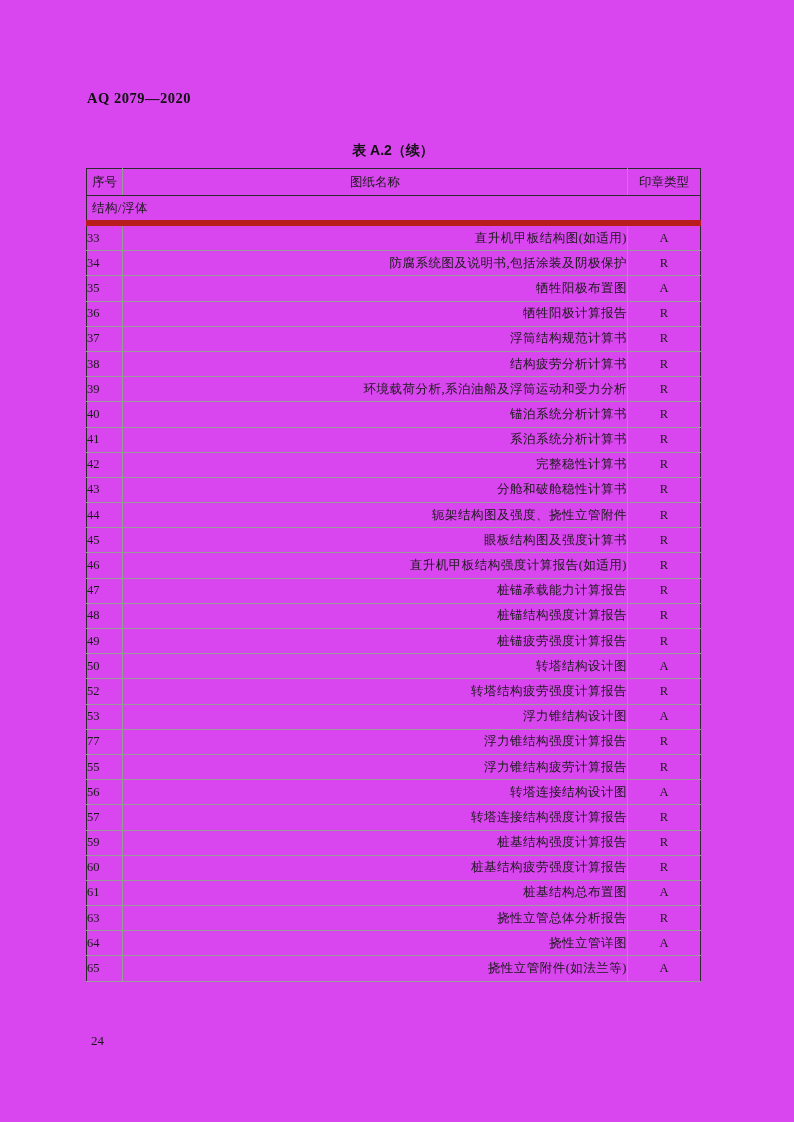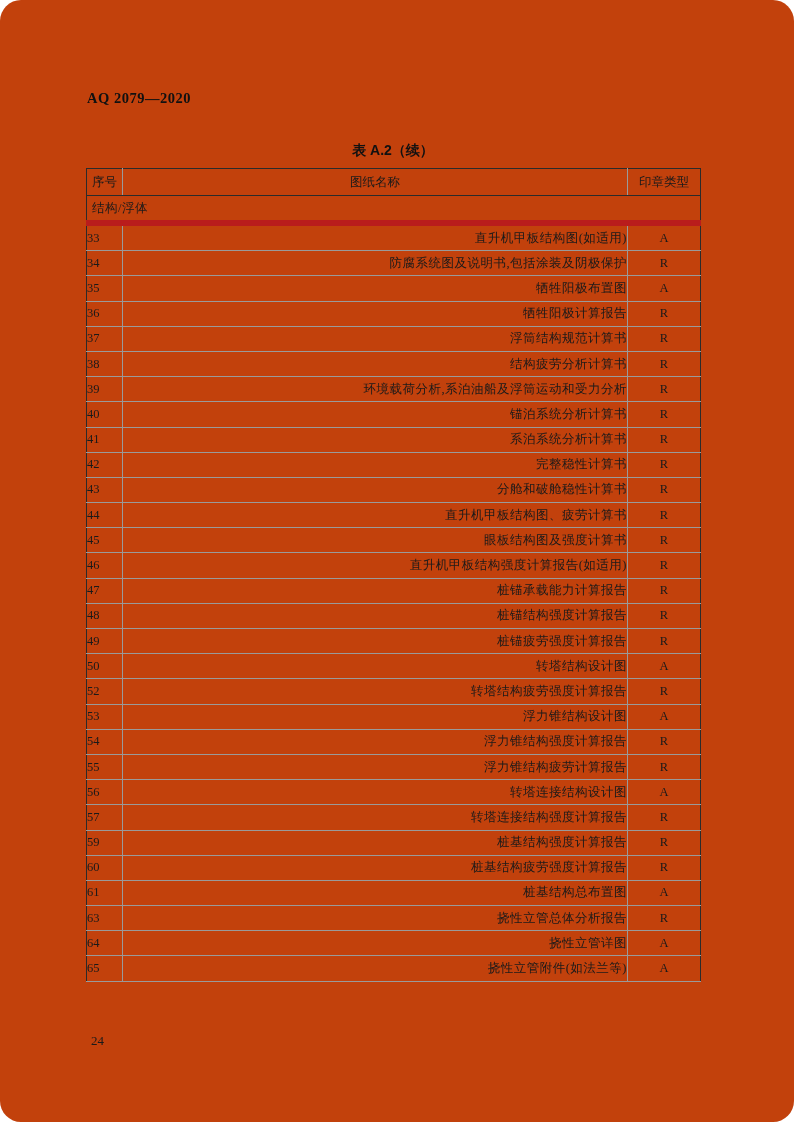--- a/index.html
+++ b/index.html
@@ -4,25 +4,24 @@
 <style>
   html, body {
     margin: 0;
     padding: 0;
     background: #ffffff;
   }
   .page {
     position: relative;
     width: 794px;
     height: 1122px;
-    background: #c2410c;
+    background: #d946ef;
     overflow: hidden;
     font-family: "Liberation Serif", "DejaVu Serif", serif;
     color: #1a1a1a;
-    border-radius: 21px;
   }
   .doc-code {
     position: absolute;
     left: 87px;
     top: 90px;
     font-size: 14.5px;
     font-weight: bold;
     letter-spacing: 0.5px;
     color: #111111;
   }
@@ -178,21 +177,21 @@
     <td class="cell-name">完整稳性计算书</td>
     <td class="cell-seal">R</td>
   </tr>
         <tr>
     <td class="cell-no">43</td>
     <td class="cell-name">分舱和破舱稳性计算书</td>
     <td class="cell-seal">R</td>
   </tr>
         <tr>
     <td class="cell-no">44</td>
-    <td class="cell-name">直升机甲板结构图、疲劳计算书</td>
+    <td class="cell-name">轭架结构图及强度、挠性立管附件</td>
     <td class="cell-seal">R</td>
   </tr>
         <tr>
     <td class="cell-no">45</td>
     <td class="cell-name">眼板结构图及强度计算书</td>
     <td class="cell-seal">R</td>
   </tr>
         <tr>
     <td class="cell-no">46</td>
     <td class="cell-name">直升机甲板结构强度计算报告(如适用)</td>
@@ -222,21 +221,21 @@
     <td class="cell-no">52</td>
     <td class="cell-name">转塔结构疲劳强度计算报告</td>
     <td class="cell-seal">R</td>
   </tr>
         <tr>
     <td class="cell-no">53</td>
     <td class="cell-name">浮力锥结构设计图</td>
     <td class="cell-seal">A</td>
   </tr>
         <tr>
-    <td class="cell-no">54</td>
+    <td class="cell-no">77</td>
     <td class="cell-name">浮力锥结构强度计算报告</td>
     <td class="cell-seal">R</td>
   </tr>
         <tr>
     <td class="cell-no">55</td>
     <td class="cell-name">浮力锥结构疲劳计算报告</td>
     <td class="cell-seal">R</td>
   </tr>
         <tr>
     <td class="cell-no">56</td>

